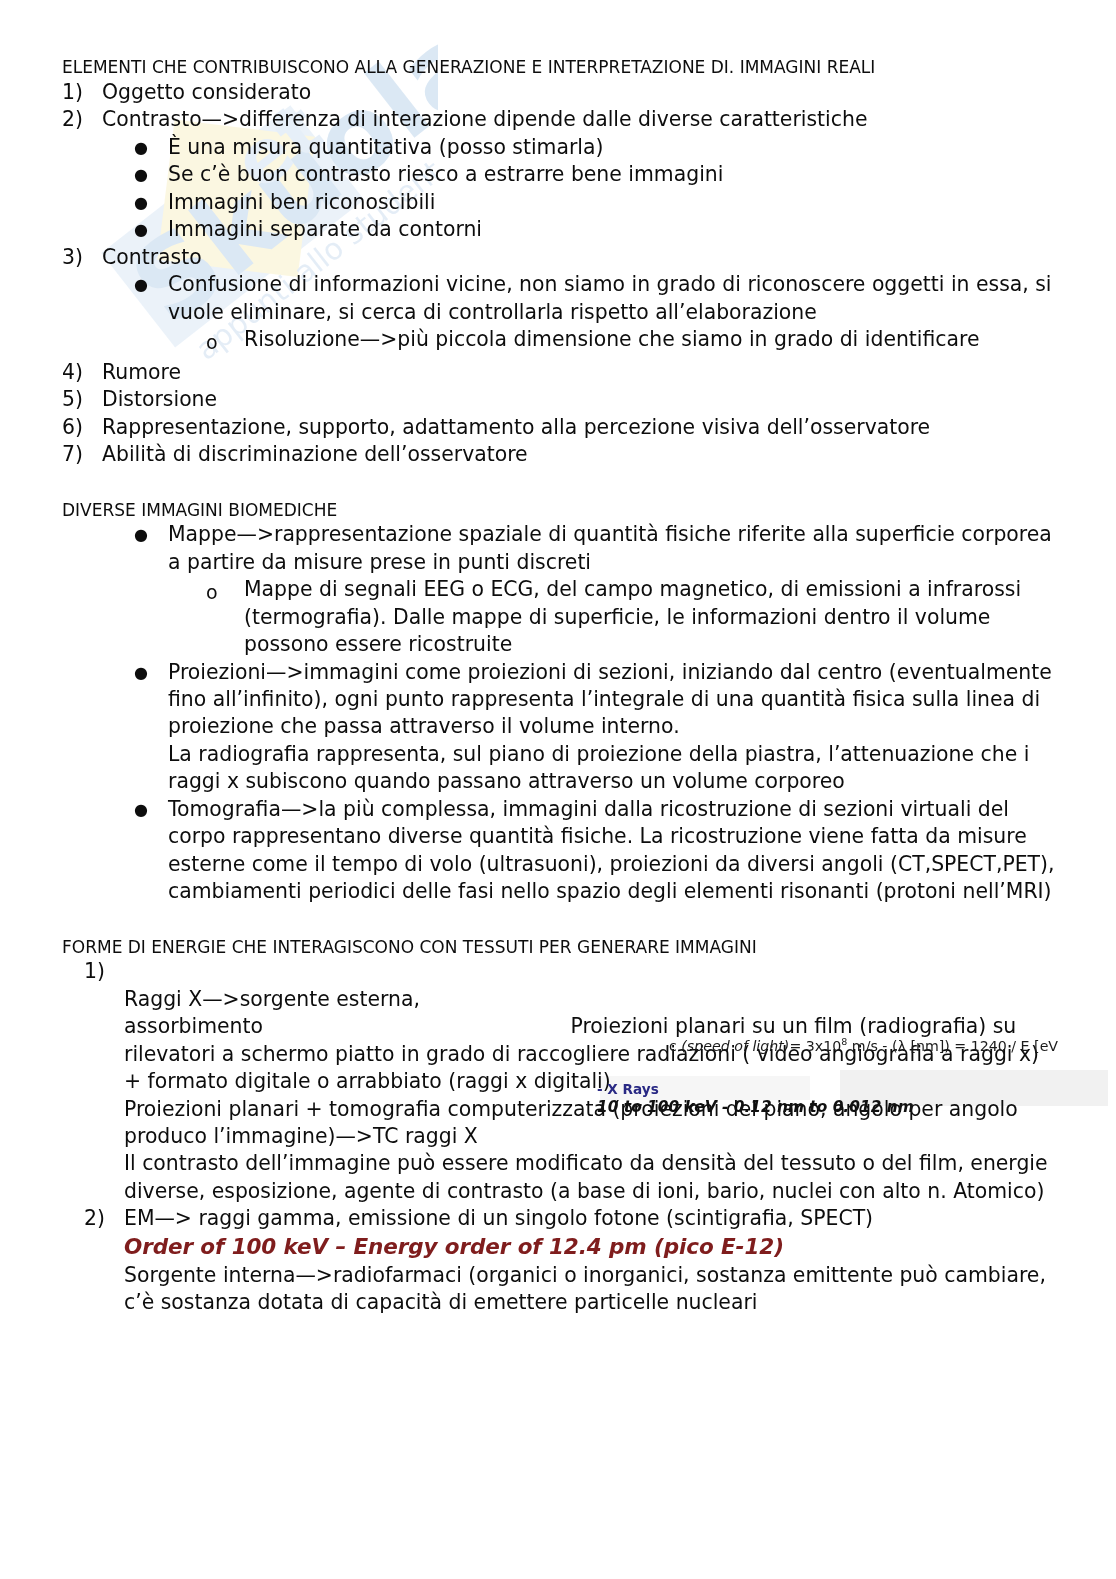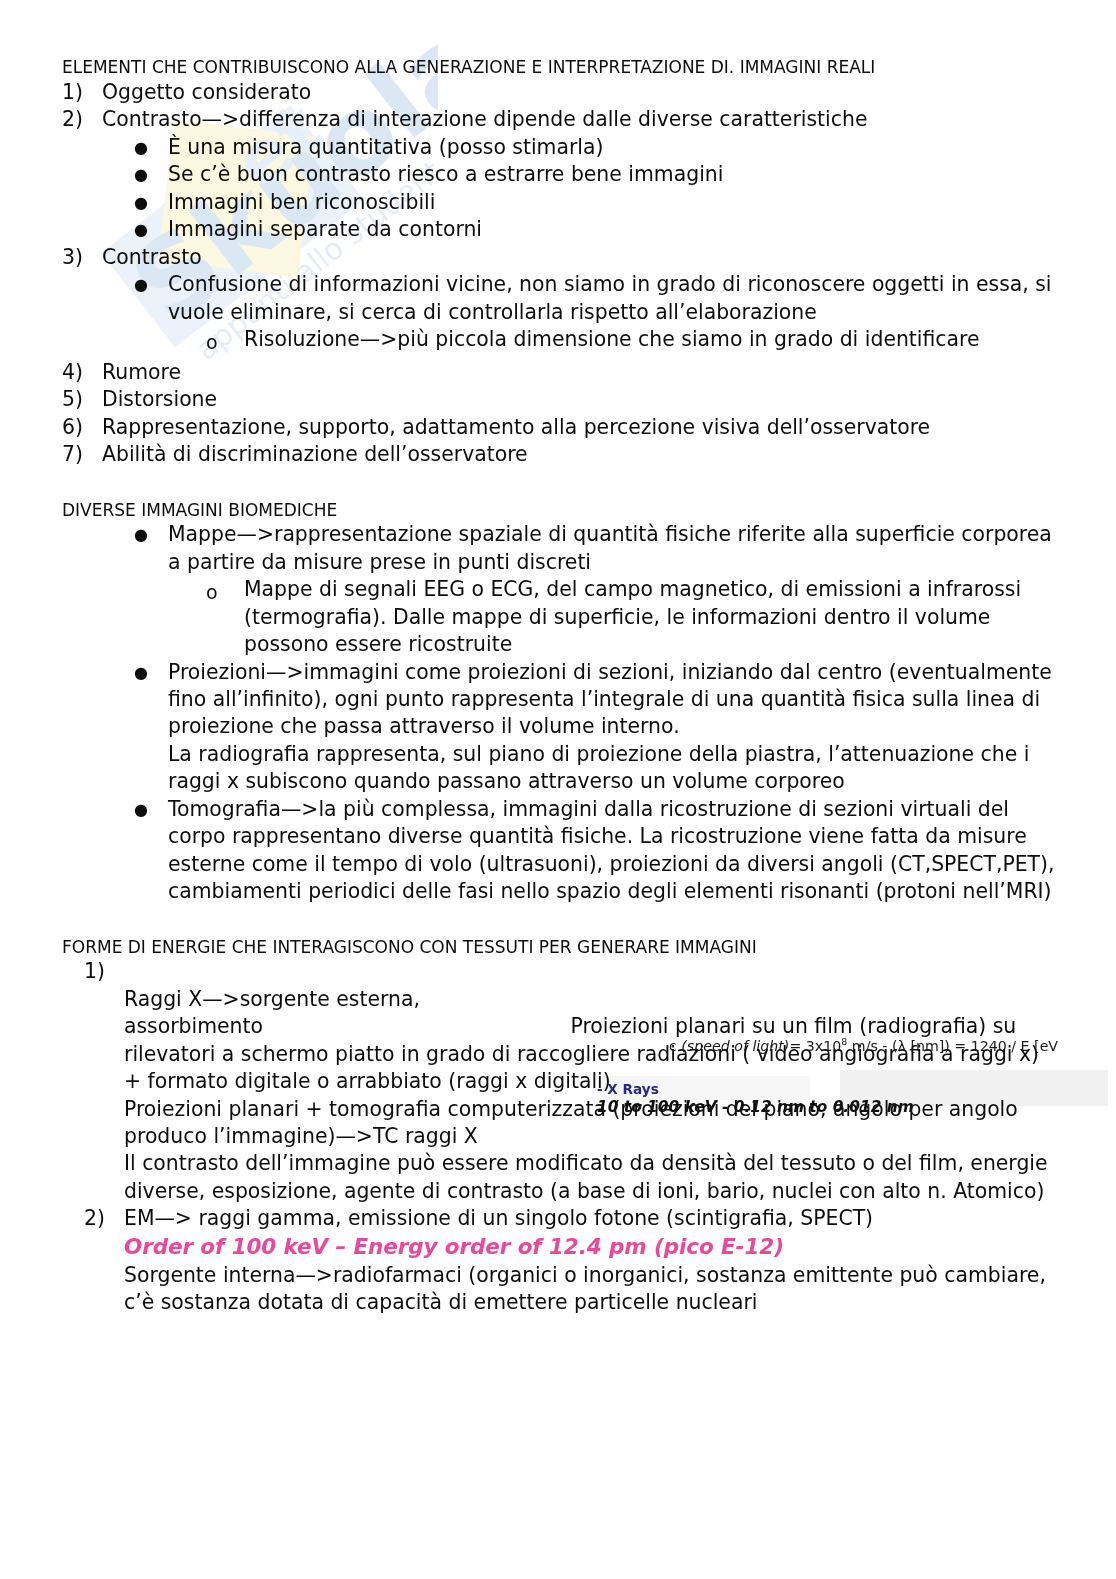--- a/index.html
+++ b/index.html
@@ -86,21 +86,21 @@
 
   .circ > .marker {
     flex: 0 0 auto;
     width: 38px;
     font-size: 19px;
   }
   .spacer-md { height: 30px; }
 
   
   .blue-italic {
-    color: #ec4899;
+    color: #7f1d1d;
     font-style: italic;
     font-weight: bold;
     font-size: 21.5px;
     letter-spacing: -0.1px;
   }
 
   
   #formula-block {
     position: absolute;
     z-index: 3;

